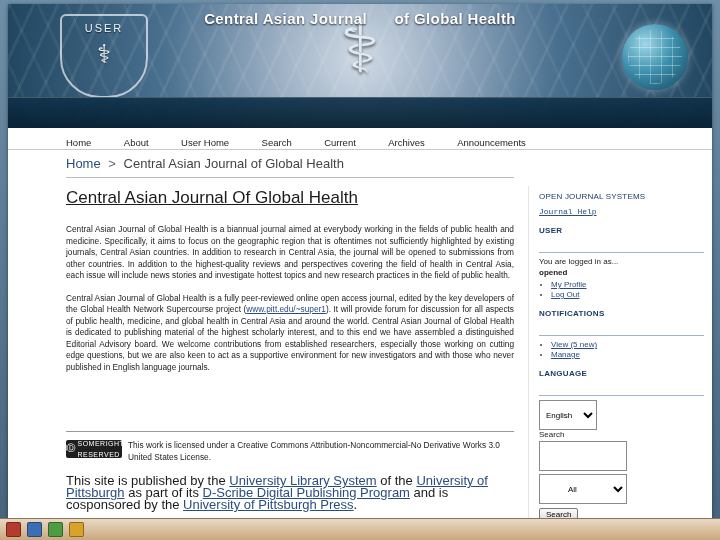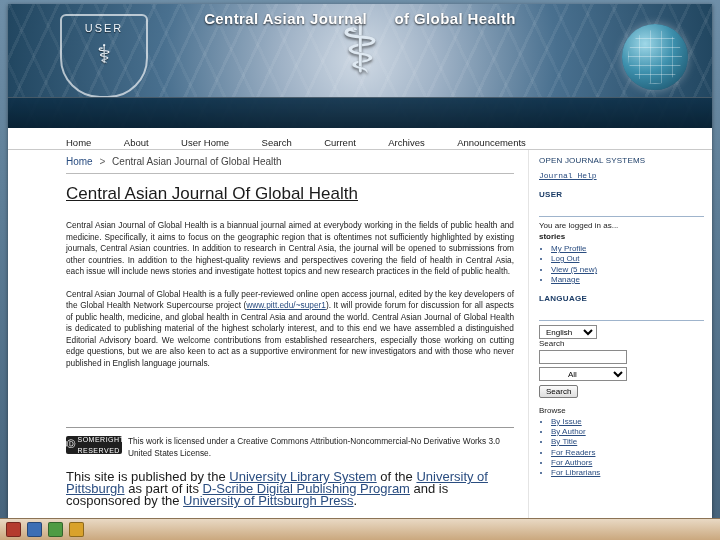--- a/index.html
+++ b/index.html
@@ -146,21 +146,21 @@
     display: flex;
     height: 368px;
     background: #fff;
   }
   .main {
     width: 520px;
     padding: 6px 14px 0 58px;
     box-sizing: border-box;
   }
   .breadcrumb {
-    font-size: 10px;
+    font-size: 13px;
     color: #444;
     border-bottom: 1px solid #bbb;
     padding-bottom: 6px;
     margin-bottom: 10px;
   }
   .breadcrumb a { color: #2a4d80; text-decoration: none; }
   .breadcrumb .sep { margin: 0 4px; color: #666; }
 
   .page-title {
     font-size: 17px;
@@ -235,20 +235,21 @@
   }
 
   
   .sidebar {
     width: 184px;
     padding: 6px 8px 0 10px;
     box-sizing: border-box;
     font-size: 8px;
     color: #1b1b1b;
     border-left: 1px solid #e4e4e4;
+    margin-top: 36px;
   }
   .sb-top {
     font-size: 8px;
     color: #1b3c66;
     letter-spacing: .2px;
     margin-bottom: 6px;
   }
   .sb-link {
     color: #2a4d80;
     text-decoration: underline;
@@ -278,21 +279,21 @@
     margin-bottom: 1px;
     color: #2a4d80;
   }
   ul.sb-list li a { color: #2a4d80; }
   .sb-select, .sb-input {
     font-size: 8px;
     font-family: "Liberation Sans", sans-serif;
     padding: 0 2px;
     border: 1px solid #8a8a8a;
     background: #fff;
-    height: 14px;
+    height: 30px;
     box-sizing: border-box;
   }
   .sb-select { width: 58px; }
   .sb-input { width: 88px; }
   .sb-select.wide { width: 88px; padding-left: 24px; }
   .sb-btn {
     margin-top: 4px;
     font-size: 8px;
     font-family: "Liberation Sans", sans-serif;
     padding: 1px 6px;
@@ -396,26 +397,27 @@
 
       </div>
 
       <div class="sidebar">
 
         <div class="sb-top">OPEN JOURNAL SYSTEMS</div>
         <a href="#" class="sb-link">Journal Help</a>
 
         <div class="sb-head">USER</div>
         <div class="sb-text">You are logged in as...</div>
-        <div class="sb-user">stories</div>
+        <div class="sb-user">opened</div>
         <ul class="sb-list">
           <li><a href="#">My Profile</a></li>
           <li><a href="#">Log Out</a></li>
         </ul>
 
+        <div class="sb-head">NOTIFICATIONS</div>
         <ul class="sb-list">
           <li><a href="#">View (5 new)</a></li>
           <li><a href="#">Manage</a></li>
         </ul>
 
         <div class="sb-head">LANGUAGE</div>
         <select class="sb-select">
           <option>English</option>
         </select>
 

